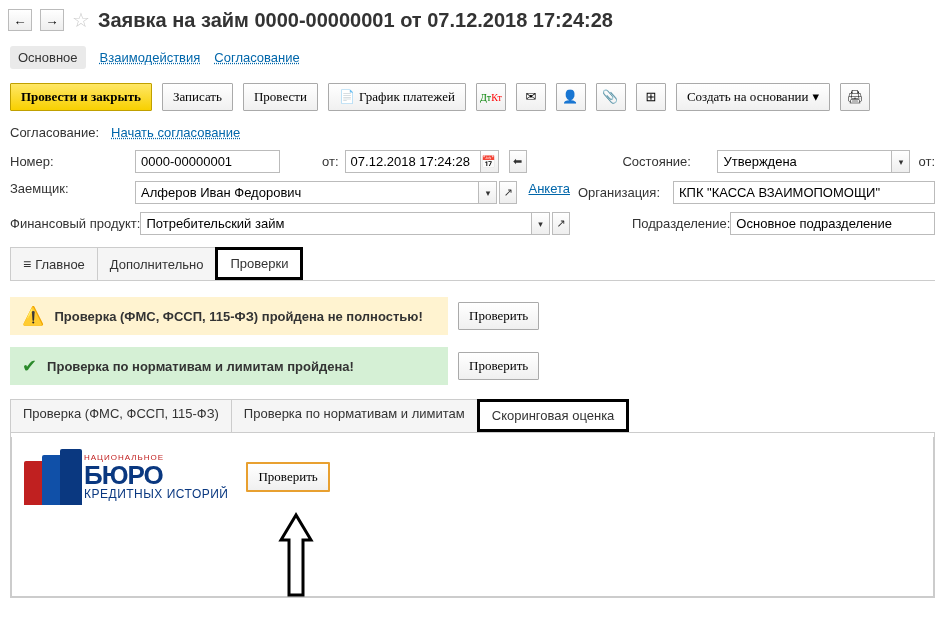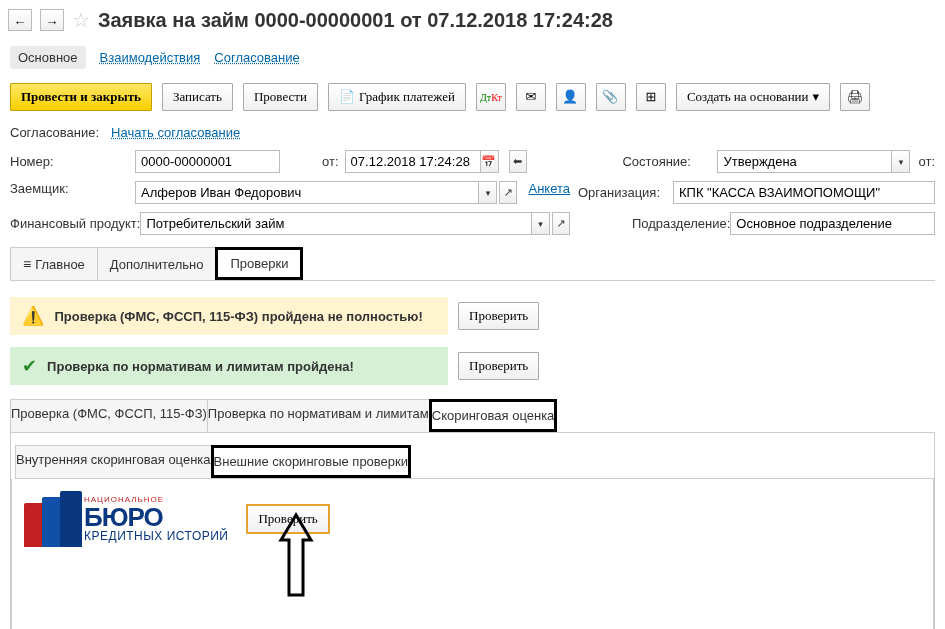--- a/index.html
+++ b/index.html
@@ -38,21 +38,21 @@
     
     .panel-content { padding: 10px; }
     .check-row { display: flex; align-items: center; gap: 10px; padding: 6px 0; }
     .check-msg { padding: 8px 12px; display: flex; align-items: center; gap: 10px; width: 438px; }
     .check-msg.warn { background: #fff3d0; }
     .check-msg.ok { background: #d5f0d5; }
     .check-icon { font-size: 18px; }
     .check-text { font-weight: bold; }
     
     .subtabs-bar { display: flex; border-bottom: 1px solid #ccc; margin-top: 8px; }
-    .subtab { border: 1px solid #ccc; border-bottom: none; background: #f5f5f5; padding: 6px 0; cursor: pointer; font-size: 13px; margin-right: -1px; }
+    .subtab { border: 1px solid #ccc; border-bottom: none; background: #f5f5f5; padding: 6px 12px; cursor: pointer; font-size: 13px; margin-right: -1px; }
     .subtab.active { background: #fff; }
     
     .scoring-content { border: 1px solid #ccc; border-top: none; padding: 12px; min-height: 160px; }
     .scoring-row { display: flex; align-items: center; gap: 18px; }
     
     .nbki-logo { display: flex; align-items: center; gap: 6px; }
     .logo-folders { display: flex; align-items: flex-end; height: 56px; }
     .folder { width: 22px; border-radius: 2px 2px 0 0; margin-right: -4px; }
     .f1 { height: 44px; background: #c02020; }
     .f2 { height: 50px; background: #1050a8; }
@@ -213,24 +213,20 @@
     <button class="btn">Проверить</button>
   </div>
 
   <div class="subtabs-bar">
     <div class="subtab">Проверка (ФМС, ФССП, 115-ФЗ)</div>
     <div class="subtab">Проверка по нормативам и лимитам</div>
     <div class="subtab active highlighted">Скоринговая оценка</div>
   </div>
 
   <div style="border:1px solid #ccc;border-top:none;padding-top:4px">
-    <div class="subtabs-bar" style="margin-left:4px;border-bottom:1px solid #ccc">
-      <div class="subtab">Внутренняя скоринговая оценка</div>
-      <div class="subtab active highlighted">Внешние скоринговые проверки</div>
-    </div>
     <div class="scoring-content">
       <div class="scoring-row">
         <div class="nbki-logo">
           <div class="logo-folders">
             <div class="folder f1"></div>
             <div class="folder f2"></div>
             <div class="folder f3"></div>
           </div>
           <div class="logo-text">
             <span class="lt-top">НАЦИОНАЛЬНОЕ</span>

